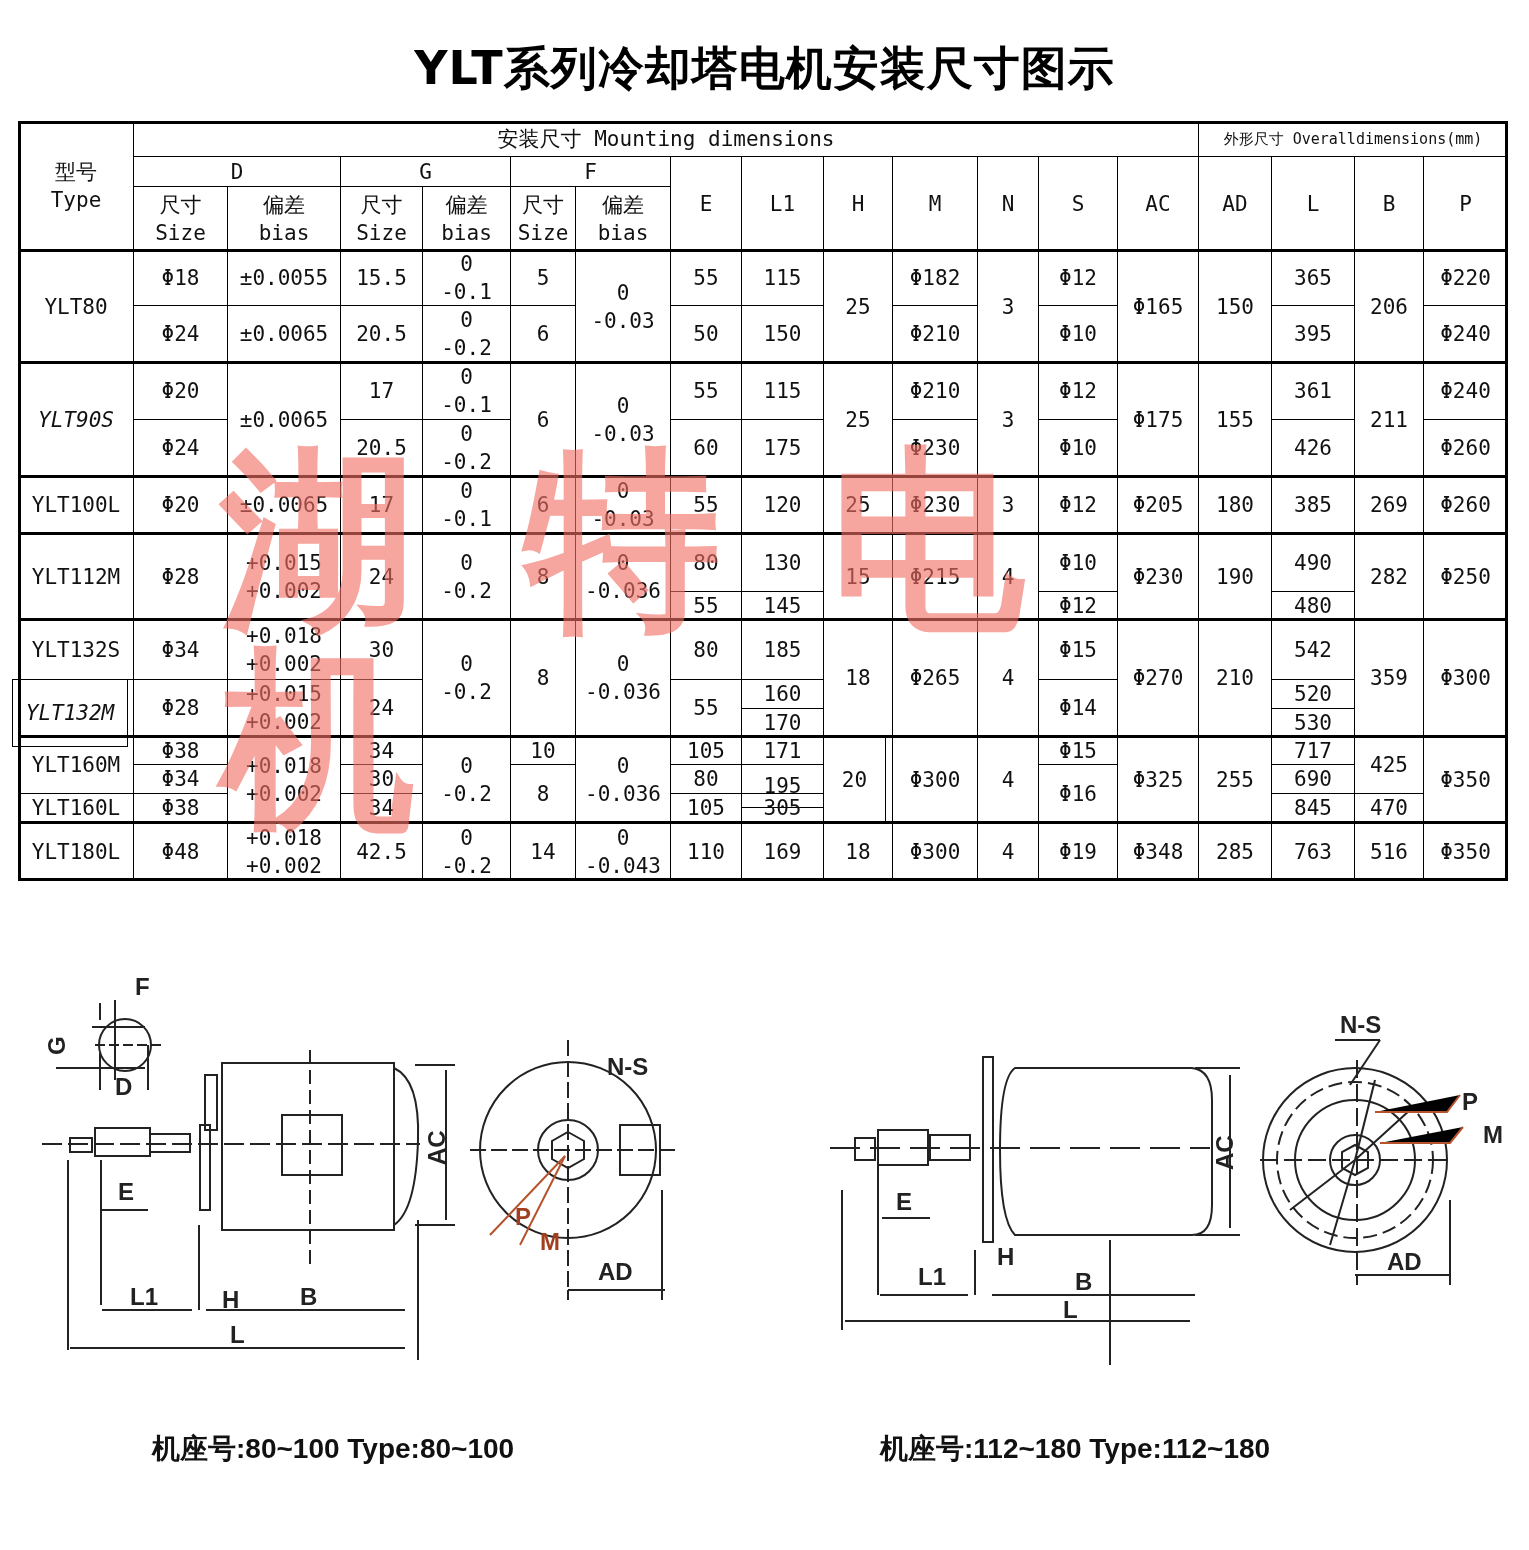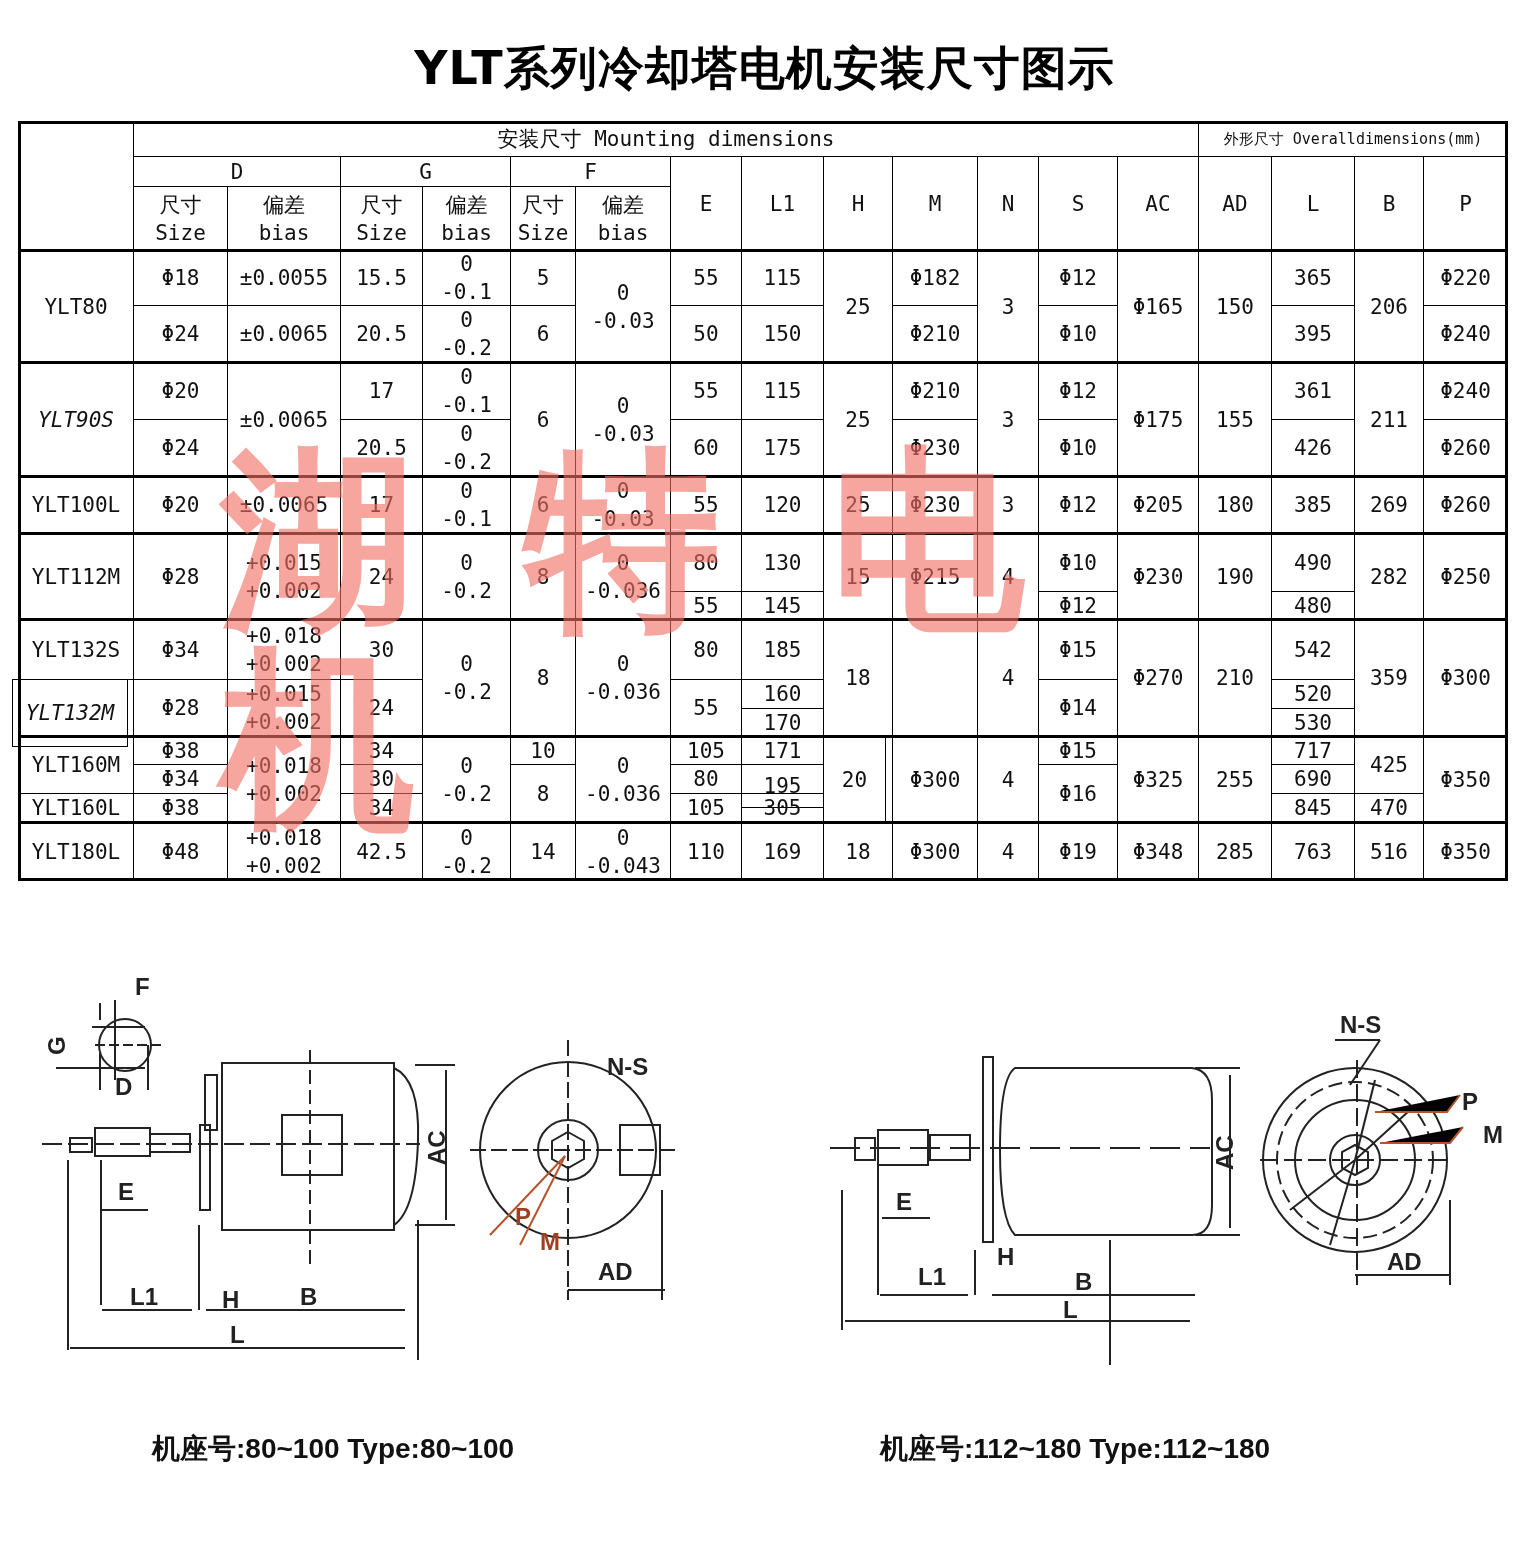--- a/index.html
+++ b/index.html
@@ -15,20 +15,24 @@
   svg { position:absolute; }
   svg text { font-family:"Liberation Sans","DejaVu Sans",sans-serif; font-weight:bold; }
 </style>
 </head>
 <body>
 
 <div class="title">YLT系列冷却塔电机安装尺寸图示</div>
 
 <div class="tbl">
 
+  <div class="c" style="left:18px;top:121px;width:116px;height:130px;">
+    <span>型号</span>
+    <span>Type</span>
+  </div>
   <div class="c" style="left:133px;top:121px;width:1066px;height:36px;">安装尺寸 Mounting dimensions</div>
   <div class="c small" style="left:1198px;top:121px;width:310px;height:36px;">外形尺寸 Overalldimensions(mm)</div>
 
   <div class="c" style="left:133px;top:156px;width:208px;height:31px;">D</div>
   <div class="c" style="left:340px;top:156px;width:171px;height:31px;">G</div>
   <div class="c" style="left:510px;top:156px;width:161px;height:31px;">F</div>
 
   <div class="c" style="left:133px;top:186px;width:95px;height:65px;">
       <span>尺寸</span>
       <span>Size</span>
@@ -221,20 +225,21 @@
   <div class="c" style="left:575px;top:619px;width:96px;height:118px;">
       <span>0</span>
       <span>-0.036</span>
     </div>
   <div class="c" style="left:670px;top:619px;width:72px;height:61px;">80</div>
   <div class="c" style="left:670px;top:679px;width:72px;height:58px;">55</div>
   <div class="c" style="left:741px;top:619px;width:83px;height:61px;">185</div>
   <div class="c" style="left:741px;top:679px;width:83px;height:30px;">160</div>
   <div class="c" style="left:741px;top:708px;width:83px;height:29px;">170</div>
   <div class="c" style="left:823px;top:619px;width:70px;height:118px;">18</div>
+  <div class="c" style="left:892px;top:619px;width:86px;height:118px;">Φ265</div>
   <div class="c" style="left:977px;top:619px;width:62px;height:118px;">4</div>
   <div class="c" style="left:1038px;top:619px;width:80px;height:61px;">Φ15</div>
   <div class="c" style="left:1038px;top:679px;width:80px;height:58px;">Φ14</div>
   <div class="c" style="left:1117px;top:619px;width:82px;height:118px;">Φ270</div>
   <div class="c" style="left:1198px;top:619px;width:74px;height:118px;">210</div>
   <div class="c" style="left:1271px;top:619px;width:84px;height:61px;">542</div>
   <div class="c" style="left:1271px;top:679px;width:84px;height:30px;">520</div>
   <div class="c" style="left:1271px;top:708px;width:84px;height:29px;">530</div>
   <div class="c" style="left:1354px;top:619px;width:70px;height:118px;">359</div>
   <div class="c" style="left:1423px;top:619px;width:85px;height:118px;">Φ300</div>

